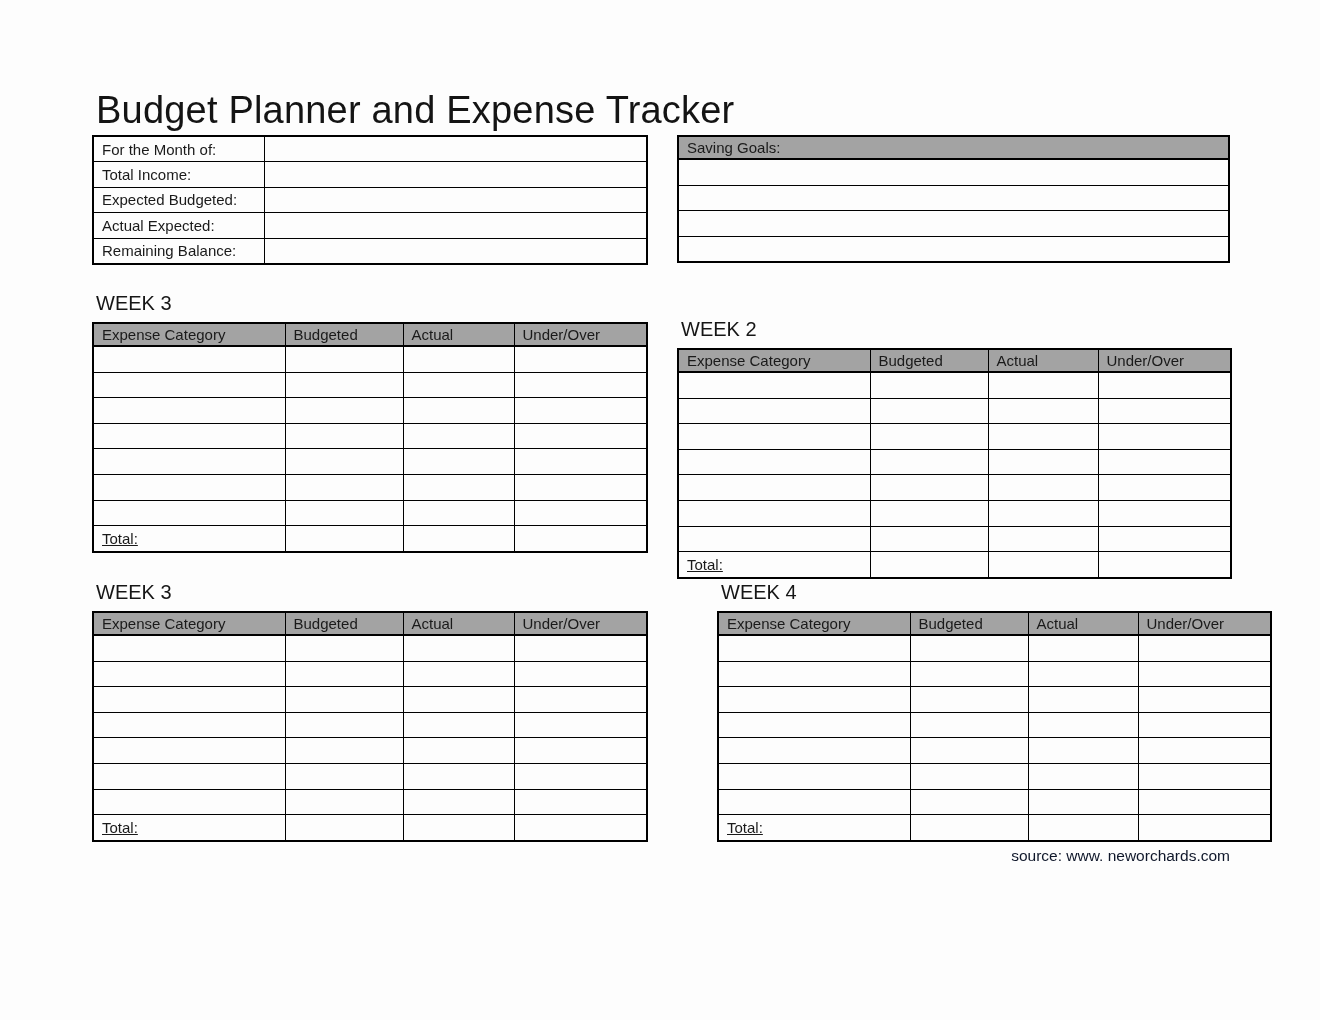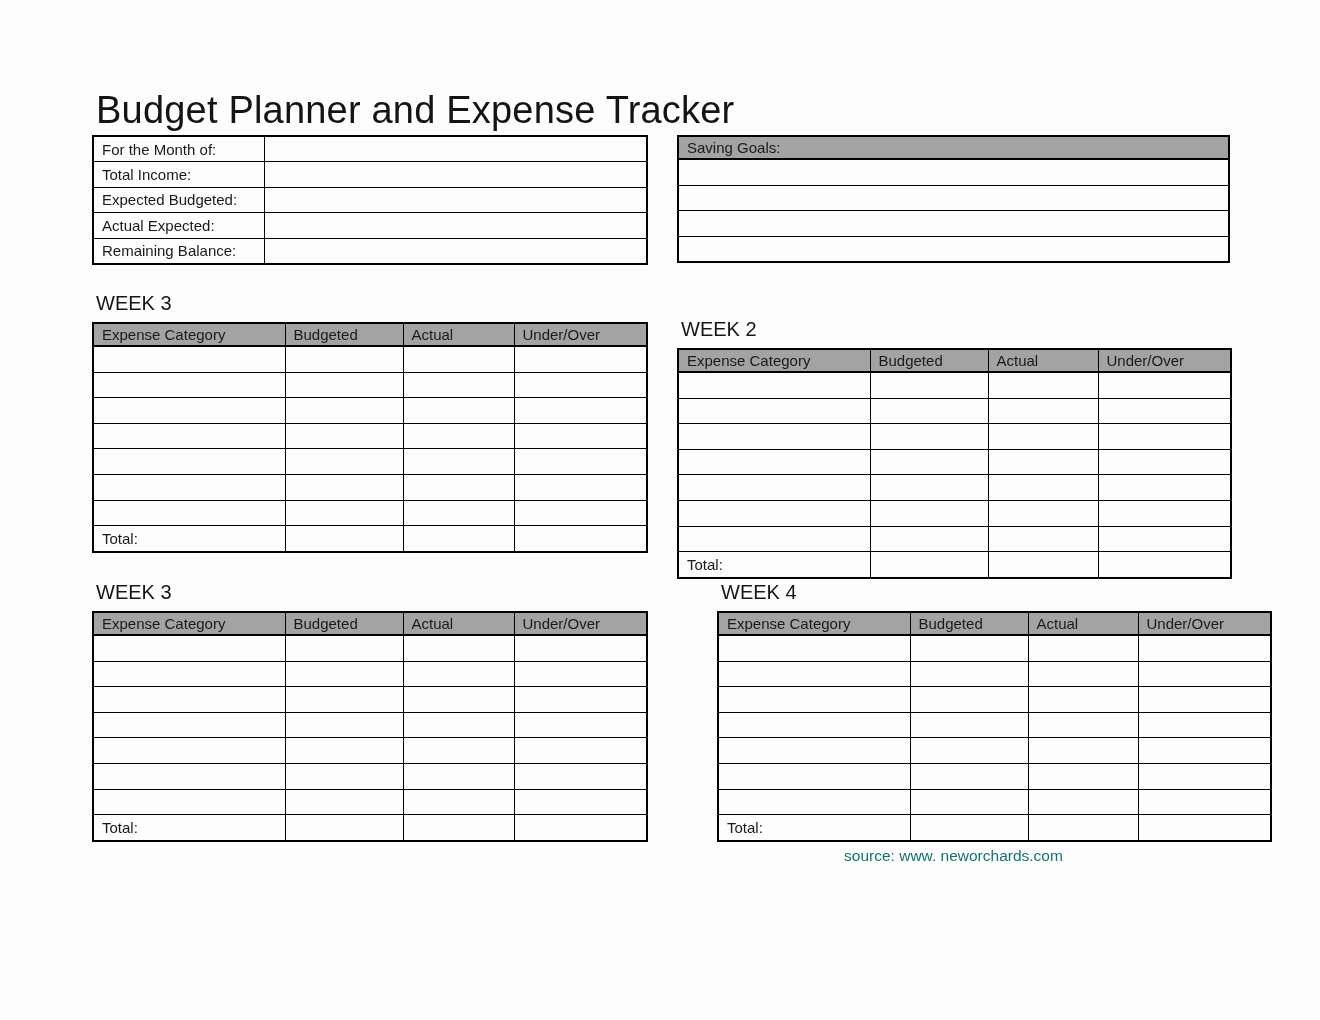--- a/index.html
+++ b/index.html
@@ -68,30 +68,30 @@
   .week-heading {
     font-size: 20px;
     font-weight: 400;
     margin: 0 0 7px 4px;
     color: #161616;
   }
   .week-table { width: 554px; padding-left: 28px; }
   .week-2 .week-table, .week-4 .week-table { width: 553px; }
   .week-table th { height: 21px; }
   .week-table td { height: 24.6px; }
-  .week-table .total-row td { height: 24.8px; }
+  .week-table .total-row td { height: 24.8px; text-decoration: underline; }
 
   .source-credit {
     position: absolute;
     left: 677px;
     top: 847px;
     width: 553px;
-    text-align: center;
+    text-align: right;
     font-size: 15.5px;
-    color: #0f766e;
+    color: #0f172a;
   }
 </style>
 </head>
 <body>
 
 <h1 class="page-title">Budget Planner and Expense Tracker</h1>
 
 <div class="summary-wrap">
   <table class="grid summary-table">
     <colgroup>

